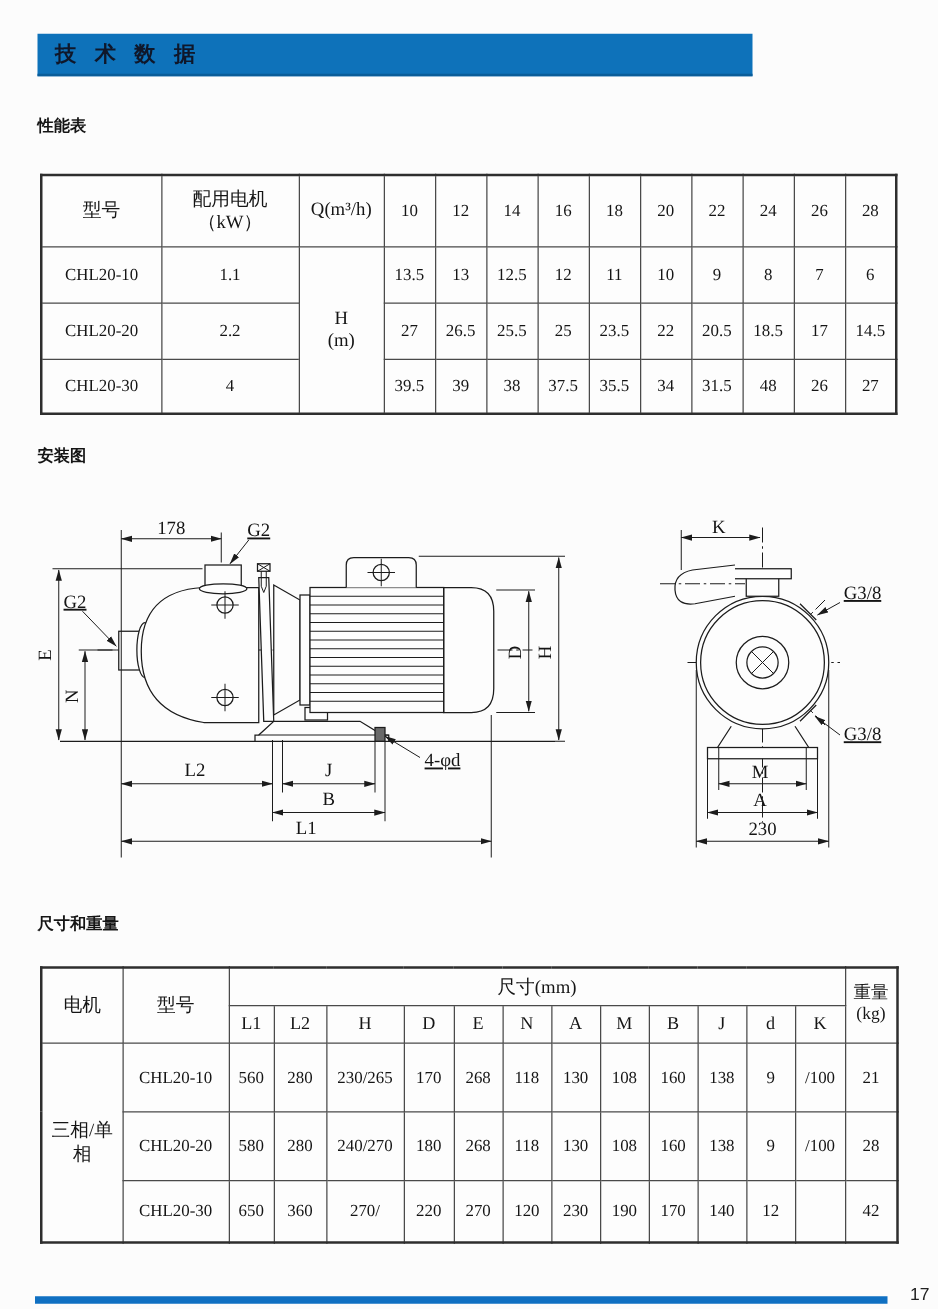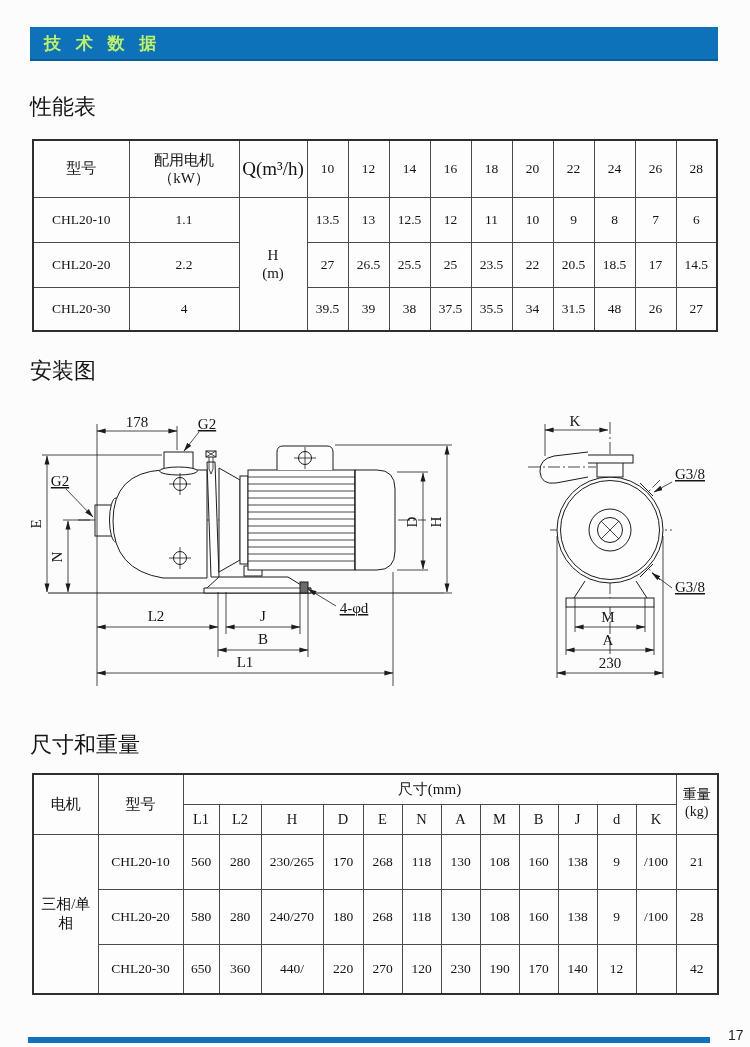--- a/index.html
+++ b/index.html
@@ -6,44 +6,44 @@
   body{
     width:750px;height:1047px;position:relative;
     background:#fcfcfc;color:#111;
     font-family:"Liberation Serif",serif;
     overflow:hidden;
   }
   .abs{position:absolute;}
 
   
   .header-bar{
-    left:30px;top:27px;width:688px;height:34px;
-    background:#0e72ba;color:#bef264;
+    left:30px;top:27px;width:572px;height:34px;
+    background:#0e72ba;color:#0f172a;
     font-family:"Liberation Sans",sans-serif;
     font-weight:bold;font-size:17px;letter-spacing:5px;
     line-height:34px;padding-left:14px;box-sizing:border-box;
     border-bottom:2px solid #0a5d99;
   }
 
   
   .sec-title{
     font-family:"Liberation Sans",sans-serif;
-    font-weight:normal;font-size:22px;color:#151515;
+    font-weight:bold;font-size:13px;color:#151515;
   }
 
   
   table{border-collapse:collapse;table-layout:fixed;background:#fdfdfd;}
   table.datatable{border:2px solid #2e2e2e;}
   td{
     border:1px solid #4a4a4a;text-align:center;vertical-align:middle;
     font-size:13.5px;padding:0;color:#151515;
   }
   td.cn{font-size:15px;}
   td.pre{white-space:pre-line;line-height:1.2;}
-  td.qhead{font-size:19px;}
+  td.qhead{font-size:15px;}
   td.dimhead{font-size:14.5px;}
 
   
   .footer-bar{left:28px;top:1037px;width:682px;height:6px;background:#1070c2;}
   .page-num{
     left:728px;top:1027px;font-family:"Liberation Sans",sans-serif;
     font-size:14px;color:#222;
   }
 
   
@@ -355,21 +355,21 @@
     <td>160</td>
     <td>138</td>
     <td>9</td>
     <td>/100</td>
     <td>28</td>
   </tr>
   <tr style="height:50px">
     <td>CHL20-30</td>
     <td>650</td>
     <td>360</td>
-    <td>440/</td>
+    <td>270/</td>
     <td>220</td>
     <td>270</td>
     <td>120</td>
     <td>230</td>
     <td>190</td>
     <td>170</td>
     <td>140</td>
     <td>12</td>
     <td></td>
     <td>42</td>

